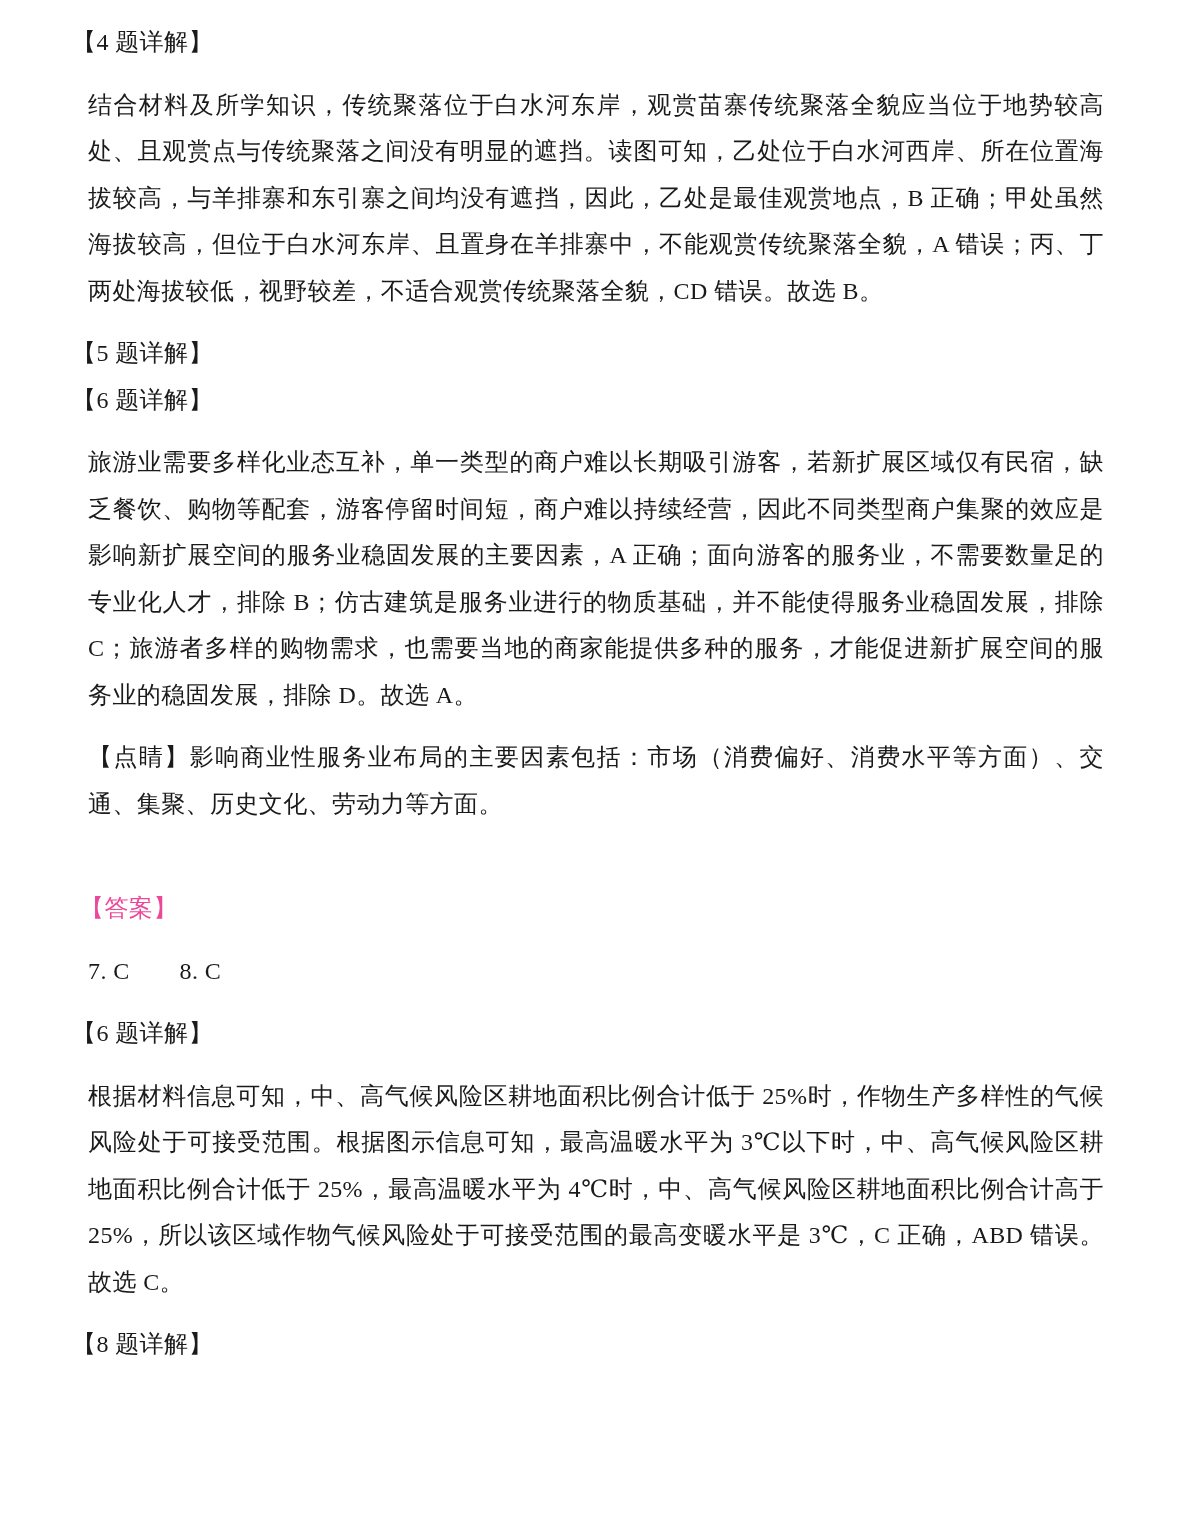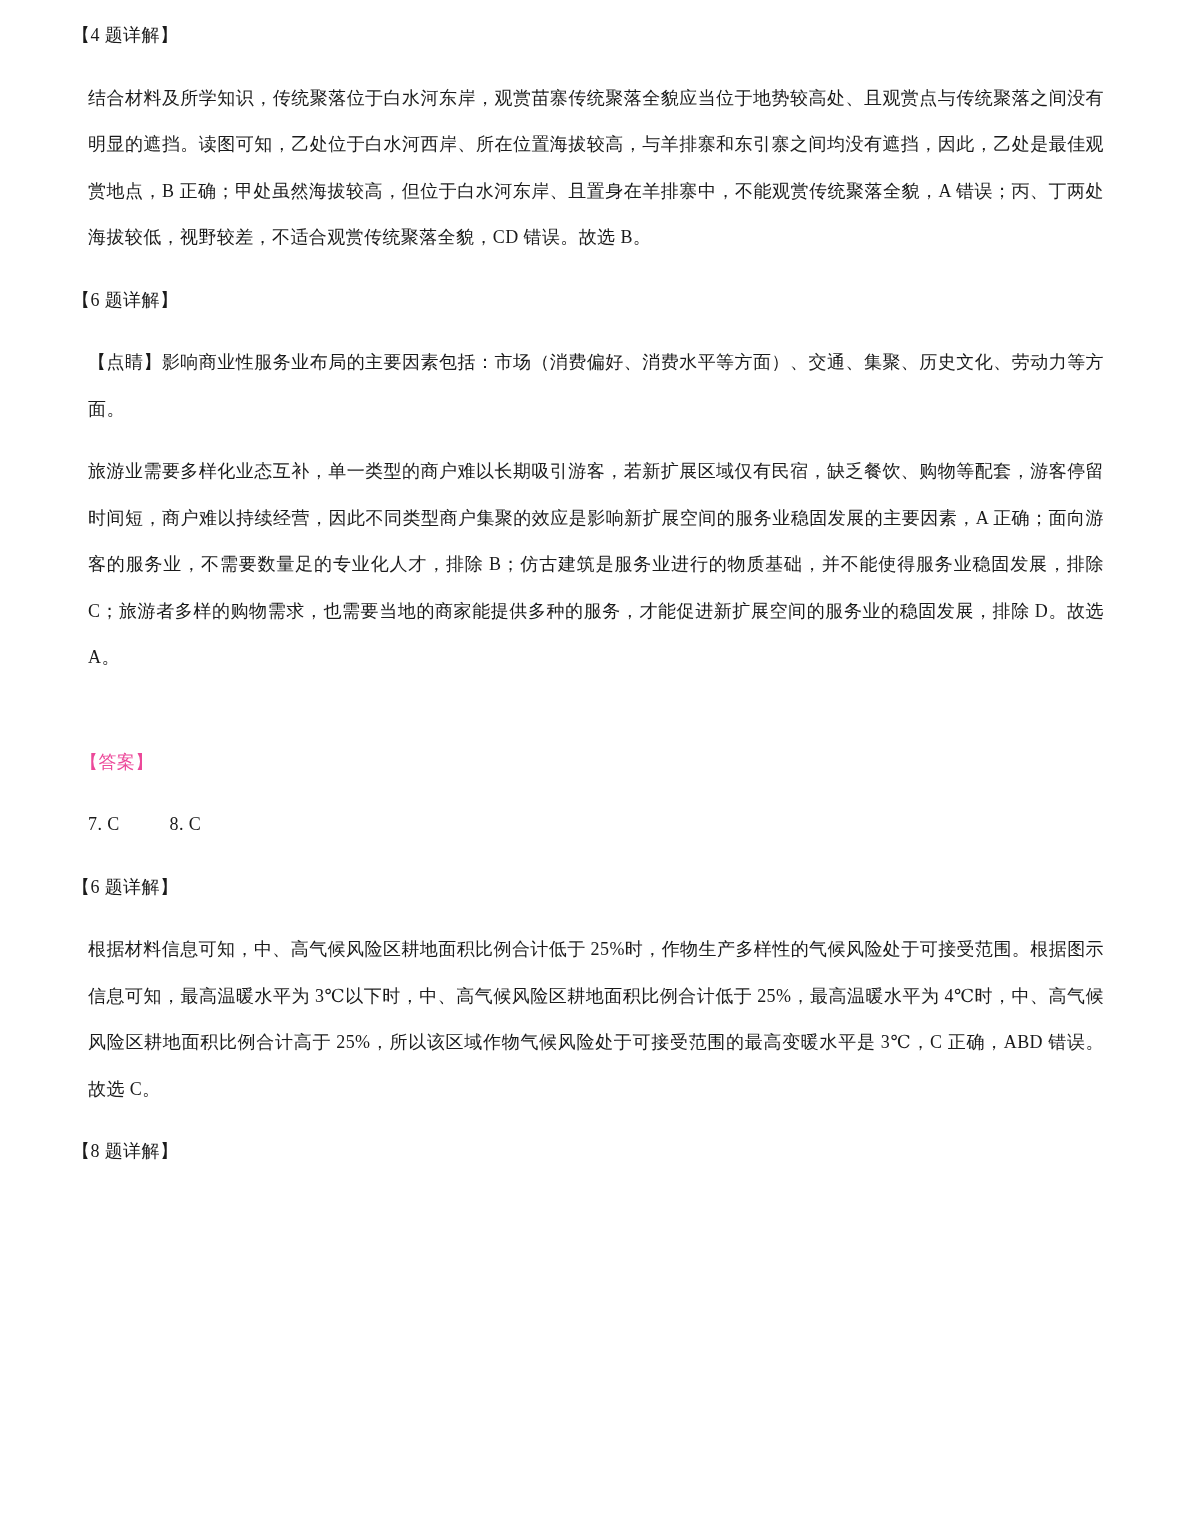--- a/index.html
+++ b/index.html
@@ -10,22 +10,22 @@
   body {
     width: 1190px;
     height: 1531px;
     overflow: hidden;
     font-family: "Liberation Serif", "DejaVu Serif", serif;
     color: #1a1a1a;
   }
   .page {
     width: 1048px;
     margin-left: 72px;
-    padding-top: 12px;
-    font-size: 18px;
+    padding-top: 19px;
+    font-size: 24px;
     line-height: 46.5px;
     letter-spacing: 0.4px;
   }
   .para {
     margin: 16px;
     text-align: justify;
   }
   .heading {
     margin: 0;
     text-align: left;
@@ -45,25 +45,26 @@
   }
 </style>
 </head>
 <body>
 
 <div class="page">
 
   <div class="heading">【4 题详解】</div>
   <p class="para">结合材料及所学知识，传统聚落位于白水河东岸，观赏苗寨传统聚落全貌应当位于地势较高处、且观赏点与传统聚落之间没有明显的遮挡。读图可知，乙处位于白水河西岸、所在位置海拔较高，与羊排寨和东引寨之间均没有遮挡，因此，乙处是最佳观赏地点，B 正确；甲处虽然海拔较高，但位于白水河东岸、且置身在羊排寨中，不能观赏传统聚落全貌，A 错误；丙、丁两处海拔较低，视野较差，不适合观赏传统聚落全貌，CD 错误。故选 B。</p>
 
+  <div class="heading">【5 题详解】</div>
 
   <div class="heading">【6 题详解】</div>
+  <p class="para">旅游业需要多样化业态互补，单一类型的商户难以长期吸引游客，若新扩展区域仅有民宿，缺乏餐饮、购物等配套，游客停留时间短，商户难以持续经营，因此不同类型商户集聚的效应是影响新扩展空间的服务业稳固发展的主要因素，A 正确；面向游客的服务业，不需要数量足的专业化人才，排除 B；仿古建筑是服务业进行的物质基础，并不能使得服务业稳固发展，排除 C；旅游者多样的购物需求，也需要当地的商家能提供多种的服务，才能促进新扩展空间的服务业的稳固发展，排除 D。故选 A。</p>
+
   <p class="para">【点睛】影响商业性服务业布局的主要因素包括：市场（消费偏好、消费水平等方面）、交通、集聚、历史文化、劳动力等方面。</p>
-
-  <p class="para">旅游业需要多样化业态互补，单一类型的商户难以长期吸引游客，若新扩展区域仅有民宿，缺乏餐饮、购物等配套，游客停留时间短，商户难以持续经营，因此不同类型商户集聚的效应是影响新扩展空间的服务业稳固发展的主要因素，A 正确；面向游客的服务业，不需要数量足的专业化人才，排除 B；仿古建筑是服务业进行的物质基础，并不能使得服务业稳固发展，排除 C；旅游者多样的购物需求，也需要当地的商家能提供多种的服务，才能促进新扩展空间的服务业的稳固发展，排除 D。故选 A。</p>
 
   <div class="spacer"></div>
 
   <div class="heading blue-label">【答案】</div>
 
   <p class="answers">
     <span class="answer-item">7. C</span><span class="answer-item">8. C</span>
   </p>
 
 

